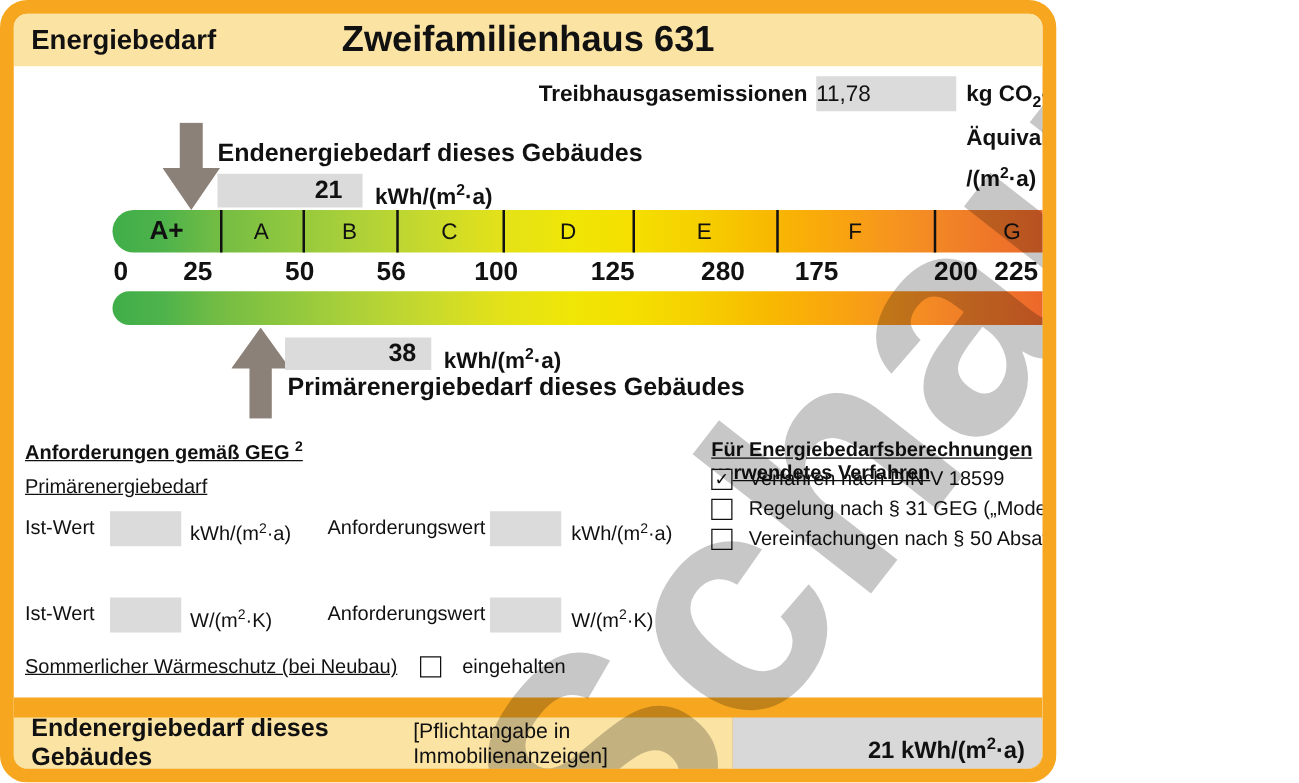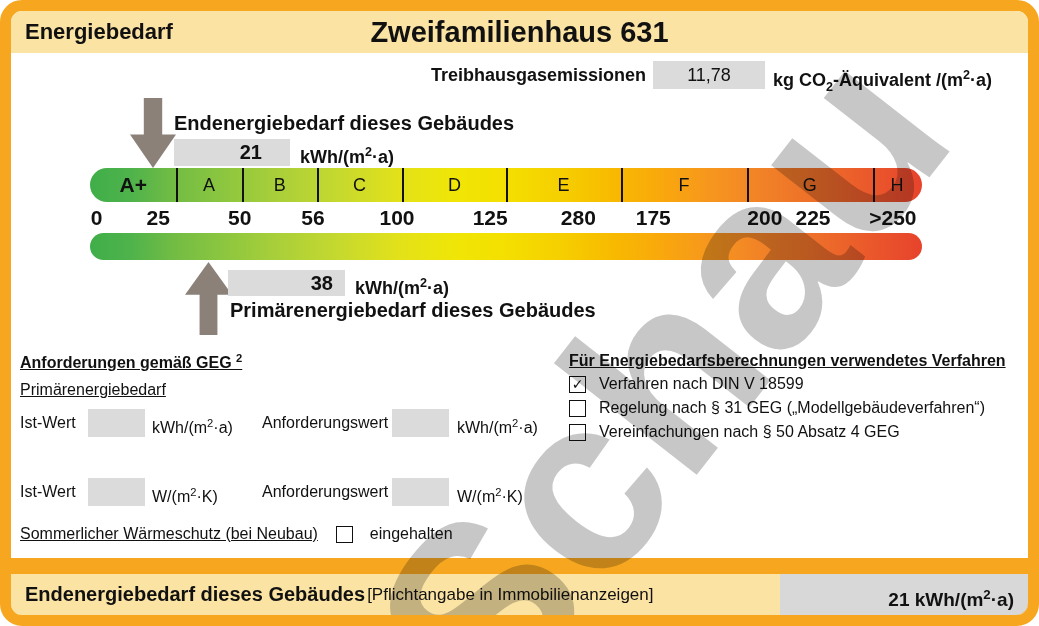--- a/index.html
+++ b/index.html
@@ -1,19 +1,19 @@
 <!DOCTYPE html>
 <html><head>
 <meta charset="utf-8">
 <style>
   html,body{margin:0;padding:0;background:#fff;}
   *{box-sizing:border-box;}
   .page{
     position:relative;
-    width:1039px;height:626px;
+    width:845px;height:626px;
     border:11px solid #F7A71F;
     border-radius:22px;
     background:#fff;
     overflow:hidden;
     font-family:"Liberation Sans","DejaVu Sans",sans-serif;
     color:#111;
   }
   
   .header-band{
     position:absolute;left:0;top:0;right:0;height:42px;
@@ -22,39 +22,39 @@
   .hdr-left{
     position:absolute;left:14px;top:0;line-height:42px;
     font-size:22px;font-weight:bold;
   }
   .hdr-center{
     position:absolute;left:0;right:0;top:0;text-align:center;line-height:42px;
     font-size:29px;font-weight:bold;
   }
   
   .emis-label{position:absolute;left:405px;top:50px;width:230px;text-align:right;font-size:18px;font-weight:bold;line-height:28px;}
-  .emis-box{position:absolute;left:642px;top:50px;width:112px;height:28px;background:#DBDBDB;text-align:center;font-size:18px;line-height:28px;}
+  .emis-box{position:absolute;left:642px;top:50px;width:112px;height:28px;background:#DBDBDB;font-size:18px;line-height:28px;}
   .emis-unit{position:absolute;left:762px;top:50px;font-size:18px;font-weight:bold;line-height:28px;}
   sup{font-size:70%;}
   sub{font-size:70%;}
   
   .down-arrow{
     position:absolute;left:119px;top:87px;width:46px;height:70px;background:#8B8179;
     -webkit-clip-path:polygon(30% 0,70% 0,70% 52%,100% 52%,50% 100%,0 52%,30% 52%);
     clip-path:polygon(30% 0,70% 0,70% 52%,100% 52%,50% 100%,0 52%,30% 52%);
   }
   .up-arrow{
     position:absolute;left:174px;top:251px;width:47px;height:73px;background:#8B8179;
     -webkit-clip-path:polygon(50% 0,100% 45%,69% 45%,69% 100%,31% 100%,31% 45%,0 45%);
     clip-path:polygon(50% 0,100% 45%,69% 45%,69% 100%,31% 100%,31% 45%,0 45%);
   }
   
   .endenergy-label{position:absolute;left:163px;top:101px;font-size:20px;font-weight:bold;}
   .endenergy-box{position:absolute;left:163px;top:128px;width:116px;height:27px;background:#DBDBDB;
-    text-align:right;padding-right:28px;font-size:20px;font-weight:bold;line-height:27px;}
+    text-align:right;padding-right:16px;font-size:20px;font-weight:bold;line-height:27px;}
   .endenergy-unit{position:absolute;left:289px;top:128px;font-size:18px;font-weight:bold;line-height:27px;}
   
   .scale-band{
     position:absolute;left:79px;top:157px;width:832px;height:34px;border-radius:17px;
   }
   .band-letter{position:absolute;top:0;transform:translateX(-50%);line-height:34px;font-size:18px;color:#111;}
   .band-letter.bold{font-weight:bold;font-size:21px;}
   .band-divider{position:absolute;top:0;width:2px;height:34px;background:#111;}
   .scale-ticks{position:absolute;left:79px;top:194px;width:832px;height:26px;}
   .tick{position:absolute;top:0;transform:translateX(-50%);font-size:21px;font-weight:bold;line-height:26px;}

